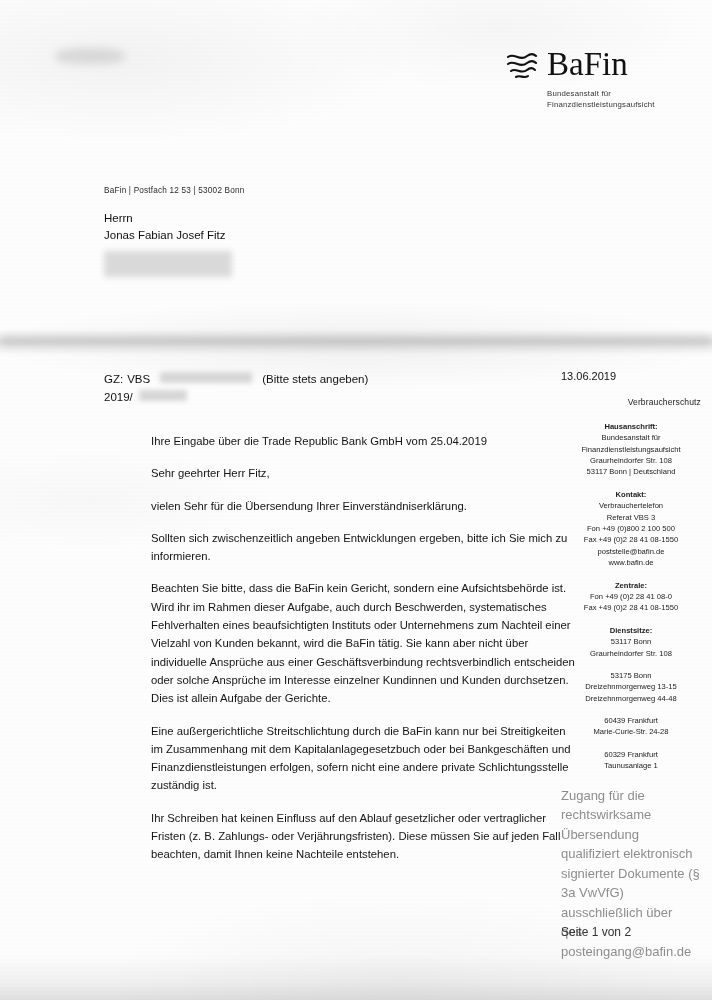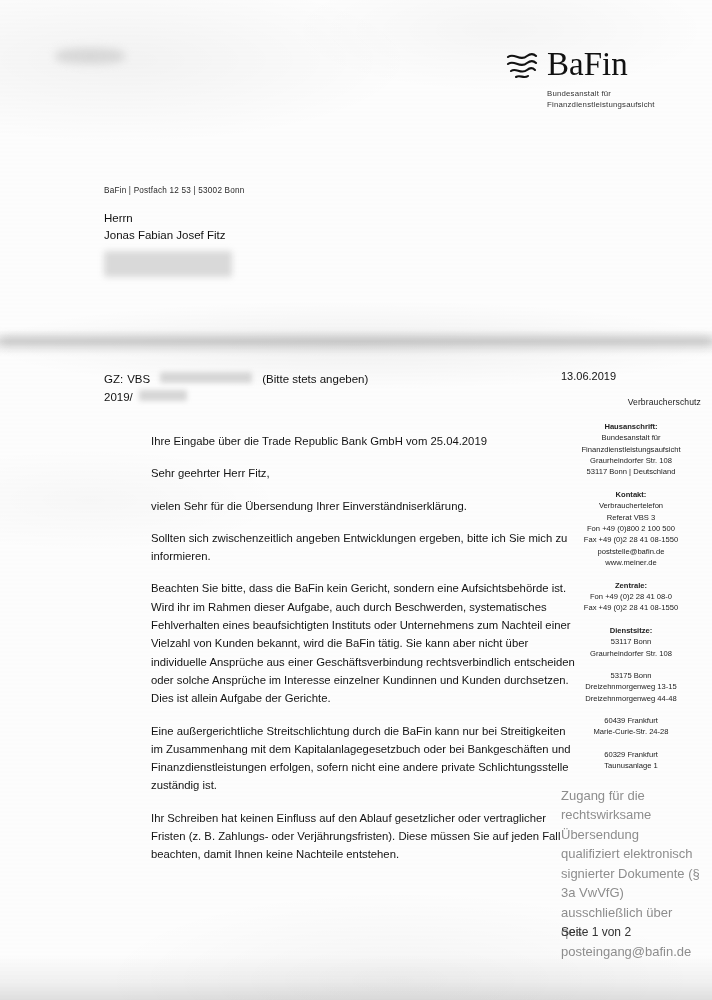--- a/index.html
+++ b/index.html
@@ -281,21 +281,21 @@
       <div>53117 Bonn | Deutschland</div>
     </div>
 
     <div class="side-group">
       <div class="lbl">Kontakt:</div>
       <div>Verbrauchertelefon</div>
       <div>Referat VBS 3</div>
       <div>Fon +49 (0)800 2 100 500</div>
       <div>Fax +49 (0)2 28 41 08-1550</div>
       <div>poststelle@bafin.de</div>
-      <div>www.meiner.de</div>
+      <div>www.bafin.de</div>
     </div>
 
     <div class="side-group">
       <div class="lbl">Zentrale:</div>
       <div>Fon +49 (0)2 28 41 08-0</div>
       <div>Fax +49 (0)2 28 41 08-1550</div>
     </div>
 
     <div class="side-group">
       <div class="lbl">Dienstsitze:</div>

